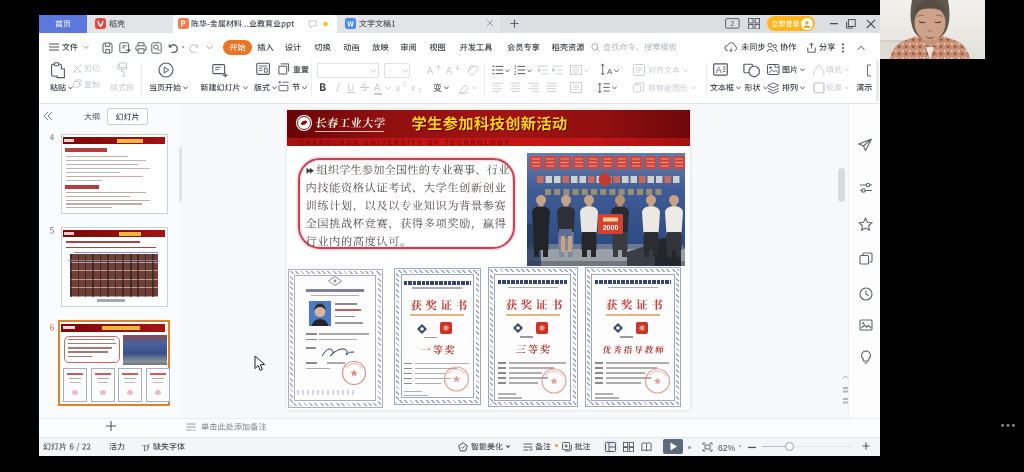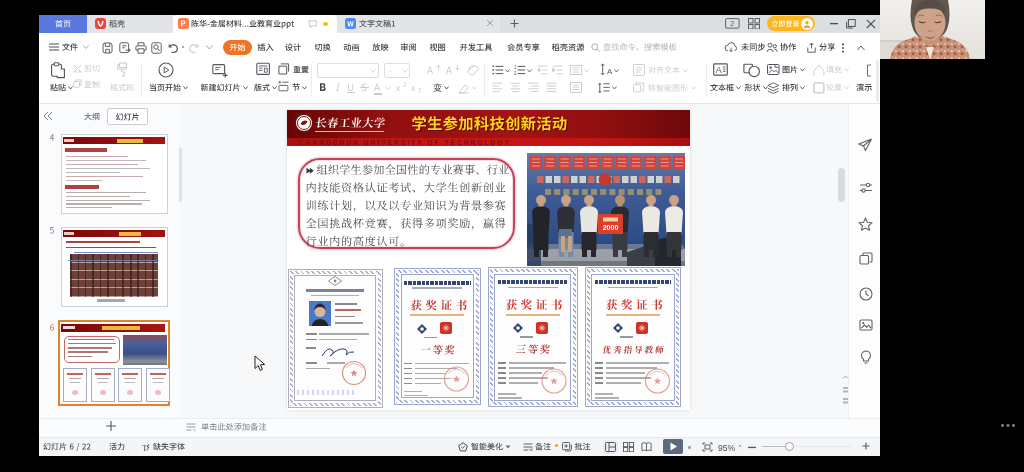--- a/index.html
+++ b/index.html
@@ -747,21 +747,21 @@
     </svg>
 <div style="position:absolute;left:662.5px;top:439px;width:20.5px;height:14.5px;background:#5d6a7d;border-radius:2px"></div>
 <svg style="position:absolute;left:669px;top:442px;" width="9" height="9" viewBox="0 0 9 9">
       <path d="M1.5 0.5 L8 4.5 L1.5 8.5 z" fill="#fff"></path>
     </svg>
 <div style="position:absolute;left:688px;top:446px;width:2.6px;height:2.6px;background:#9aa0a8;border-radius:50%"></div>
 <svg style="position:absolute;left:702px;top:442px;" width="11" height="10" viewBox="0 0 11 10">
       <path d="M1 2.7 V1 h2.2 M7.8 1 H10 v1.7 M10 7.3 V9 h-2.2 M3.2 9 H1 V7.3" fill="none" stroke="#545860" stroke-width="1"></path>
       <rect x="3" y="3" width="5" height="4" fill="none" stroke="#545860" stroke-width="0.9"></rect>
     </svg>
-<div style="position:absolute;left:718px;top:442.5px;width:30px;height:11px;font-family:'Liberation Sans';font-size:8.5px;color:#4a4e55">95%</div>
+<div style="position:absolute;left:718px;top:442.5px;width:30px;height:11px;font-family:'Liberation Sans';font-size:8.5px;color:#4a4e55">62%</div>
 <div style="position:absolute;left:738.5px;top:445px;width:2.4px;height:2.4px;background:#9aa0a8;border-radius:50%"></div>
 <svg style="position:absolute;left:748px;top:445.5px;" width="8" height="3" viewBox="0 0 8 3">
       <rect y="0.8" width="8" height="1.3" fill="#545860"></rect>
     </svg>
 <div style="position:absolute;left:762px;top:446px;width:28px;height:1.3px;background:#b9bcc2"></div>
 <div style="position:absolute;left:793px;top:446px;width:59px;height:1.3px;background:#e6e7ea"></div>
 <div style="position:absolute;left:784.5px;top:442px;width:9px;height:9px;background:#fdfdfd;border:1px solid #9aa0a8;border-radius:50%"></div>
 <svg style="position:absolute;left:861.5px;top:442px;" width="8" height="8" viewBox="0 0 8 8">
       <path d="M4 0.5 v7 M0.5 4 h7" stroke="#545860" stroke-width="1.1"></path>
     </svg>

